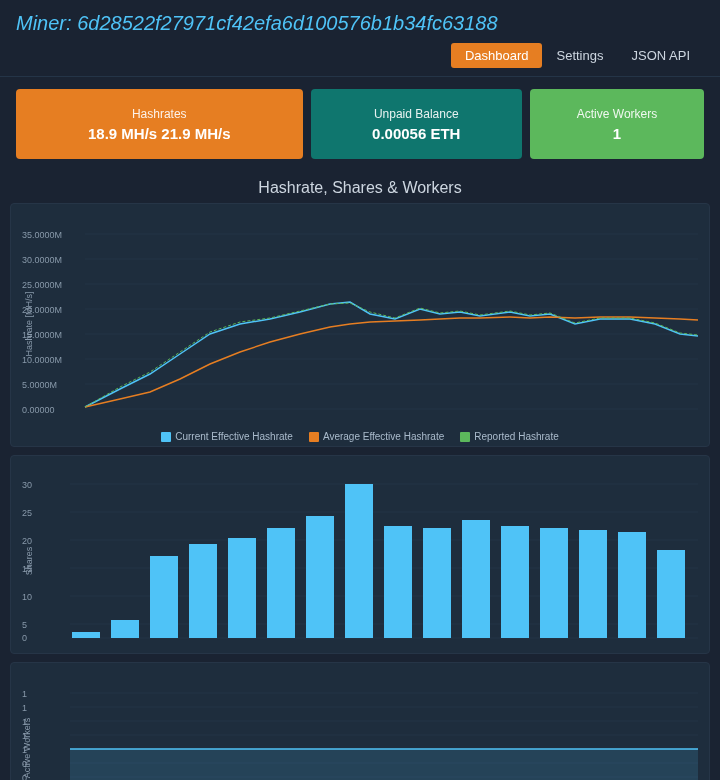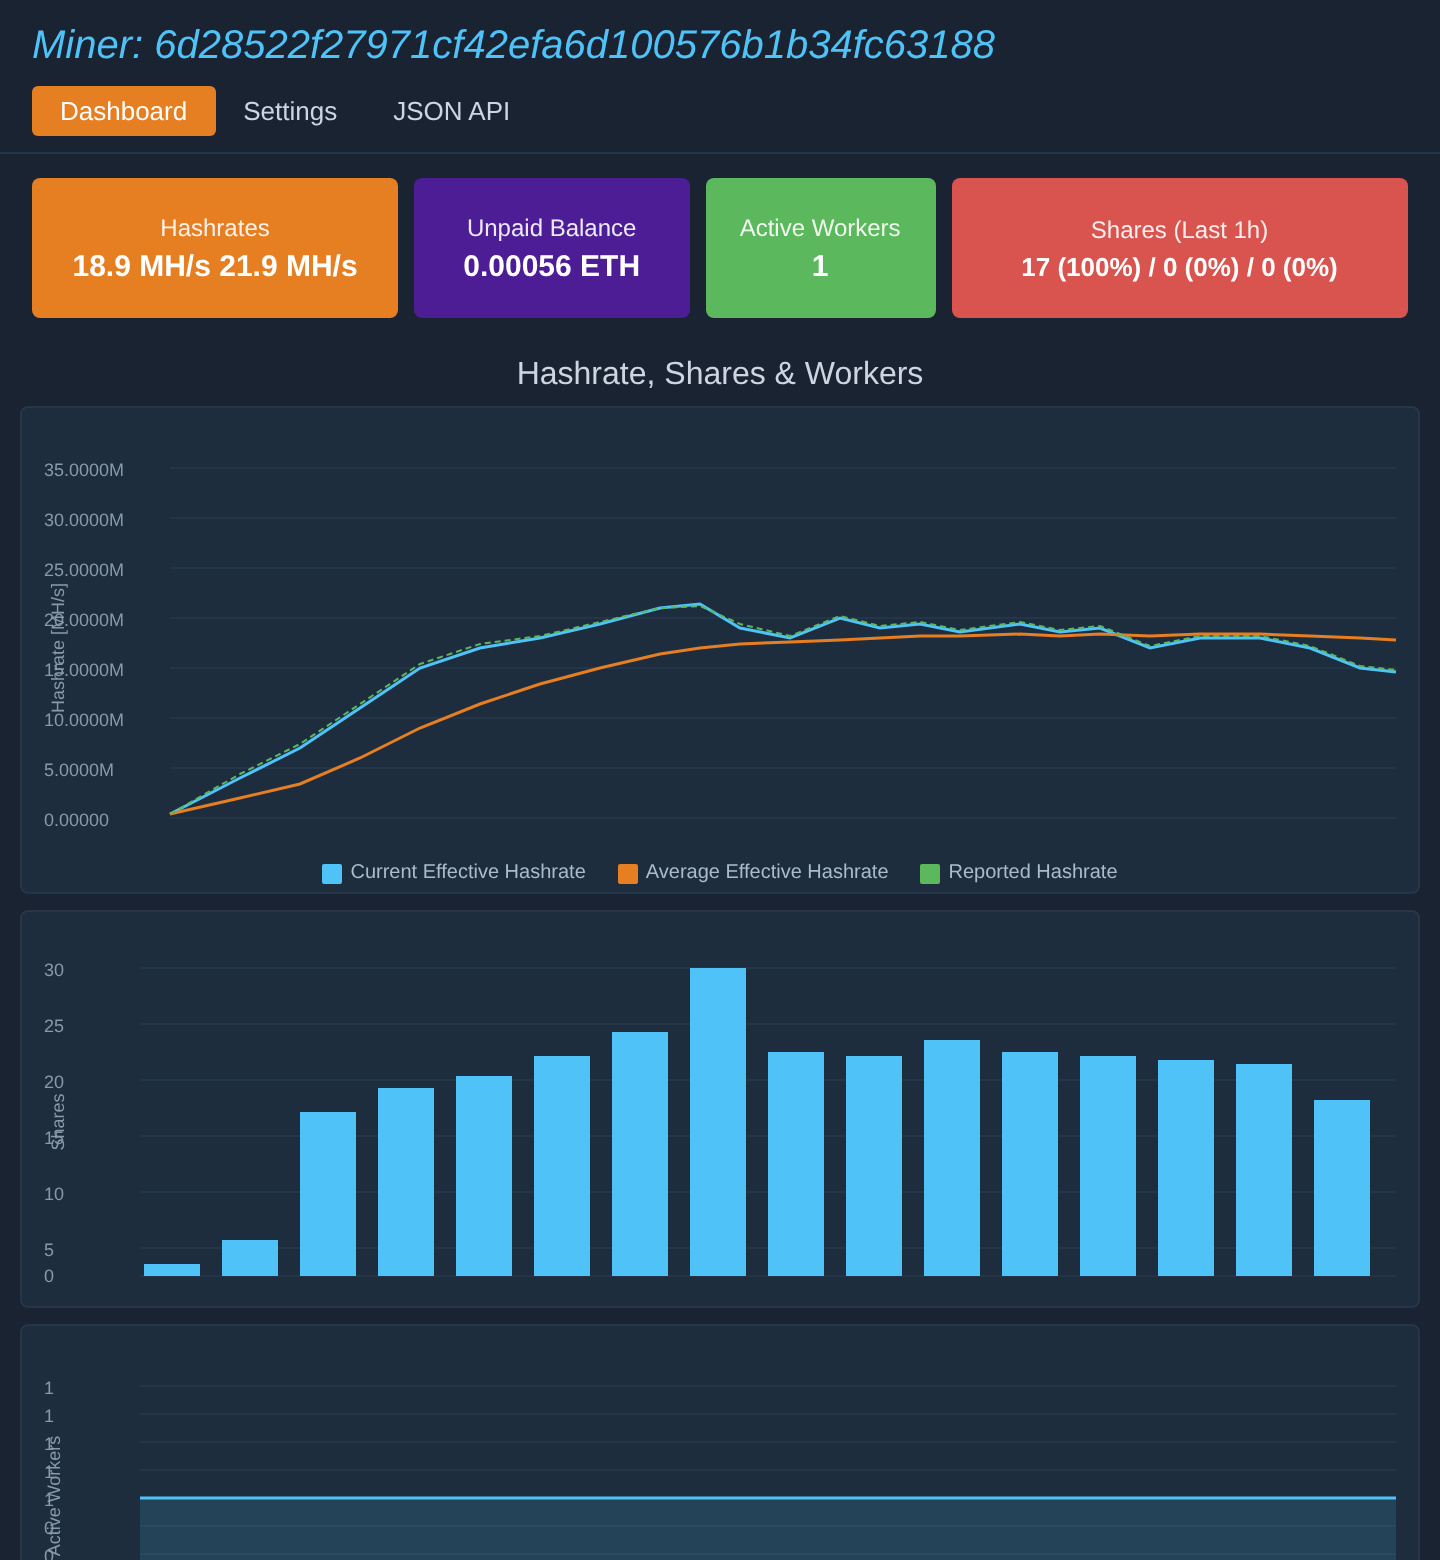--- a/index.html
+++ b/index.html
@@ -23,20 +23,21 @@
       margin-bottom: 8px;
       font-style: italic;
     }
     .header-title span {
       color: #4fc3f7;
     }
     .nav {
       display: flex;
       gap: 0;
       align-items: center;
+      justify-content: flex-end;
     }
     .nav-item {
       padding: 5px 14px;
       cursor: pointer;
       color: #cdd6e0;
       font-size: 13px;
       border-radius: 3px;
     }
     .nav-item.active {
       background: #e67e22;
@@ -54,21 +55,21 @@
       justify-content: center;
       padding: 8px 12px;
       border-radius: 4px;
       min-height: 70px;
     }
     .stat-card.hashrates {
       background: #e67e22;
       flex: 1.4;
     }
     .stat-card.unpaid {
-      background: #4c1d95;
+      background: #0f766e;
       flex: 1;
     }
     .stat-card.active-workers {
       background: #5cb85c;
       flex: 0.8;
     }
     .stat-card.shares {
       background: #d9534f;
       flex: 1.8;
     }
@@ -152,24 +153,20 @@
     <div class="stat-label">Hashrates</div>
     <div class="stat-value">18.9 MH/s  21.9 MH/s</div>
   </div>
   <div class="stat-card unpaid">
     <div class="stat-label">Unpaid Balance</div>
     <div class="stat-value">0.00056 ETH</div>
   </div>
   <div class="stat-card active-workers">
     <div class="stat-label">Active Workers</div>
     <div class="stat-value">1</div>
-  </div>
-  <div class="stat-card shares">
-    <div class="stat-label">Shares (Last 1h)</div>
-    <div class="stat-value small">17 (100%) / 0 (0%) / 0 (0%)</div>
   </div>
 </div>
 
 <div class="charts-section">
   <div class="chart-title">Hashrate, Shares &amp; Workers</div>
 
   <div class="chart-container">
     <div class="chart-inner">
       <svg width="100%" height="200" viewBox="0 0 680 200">
 

